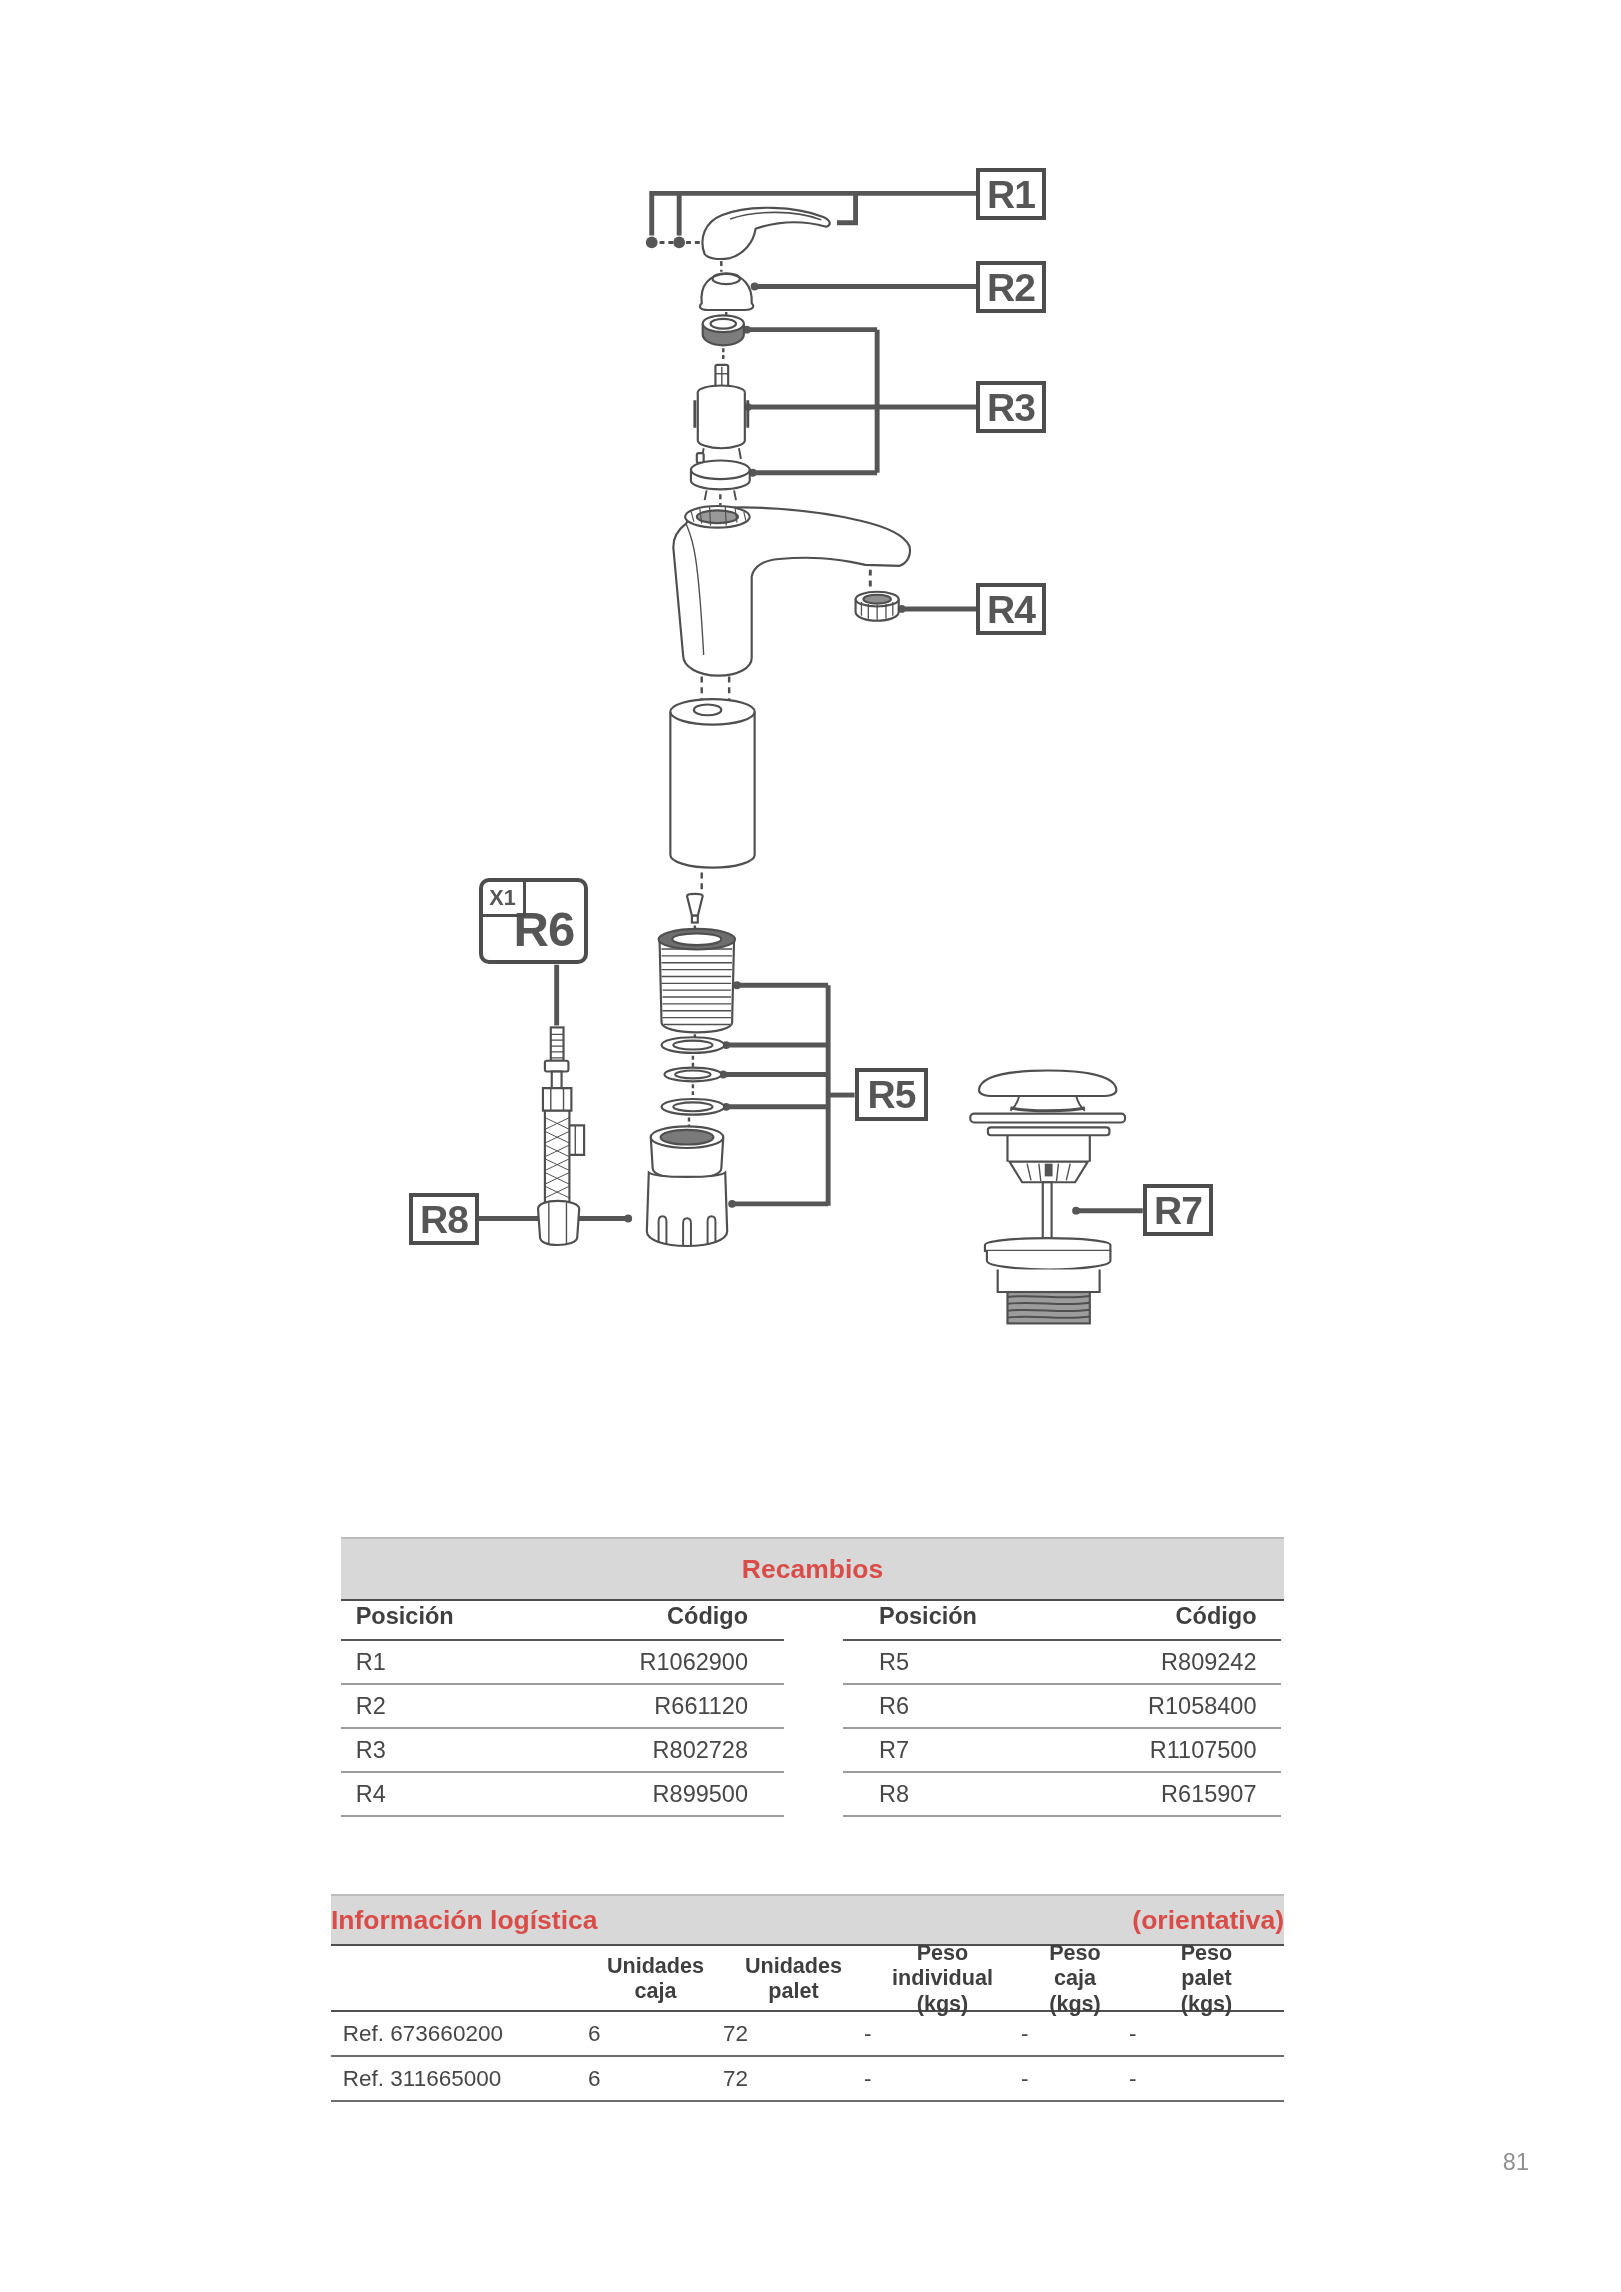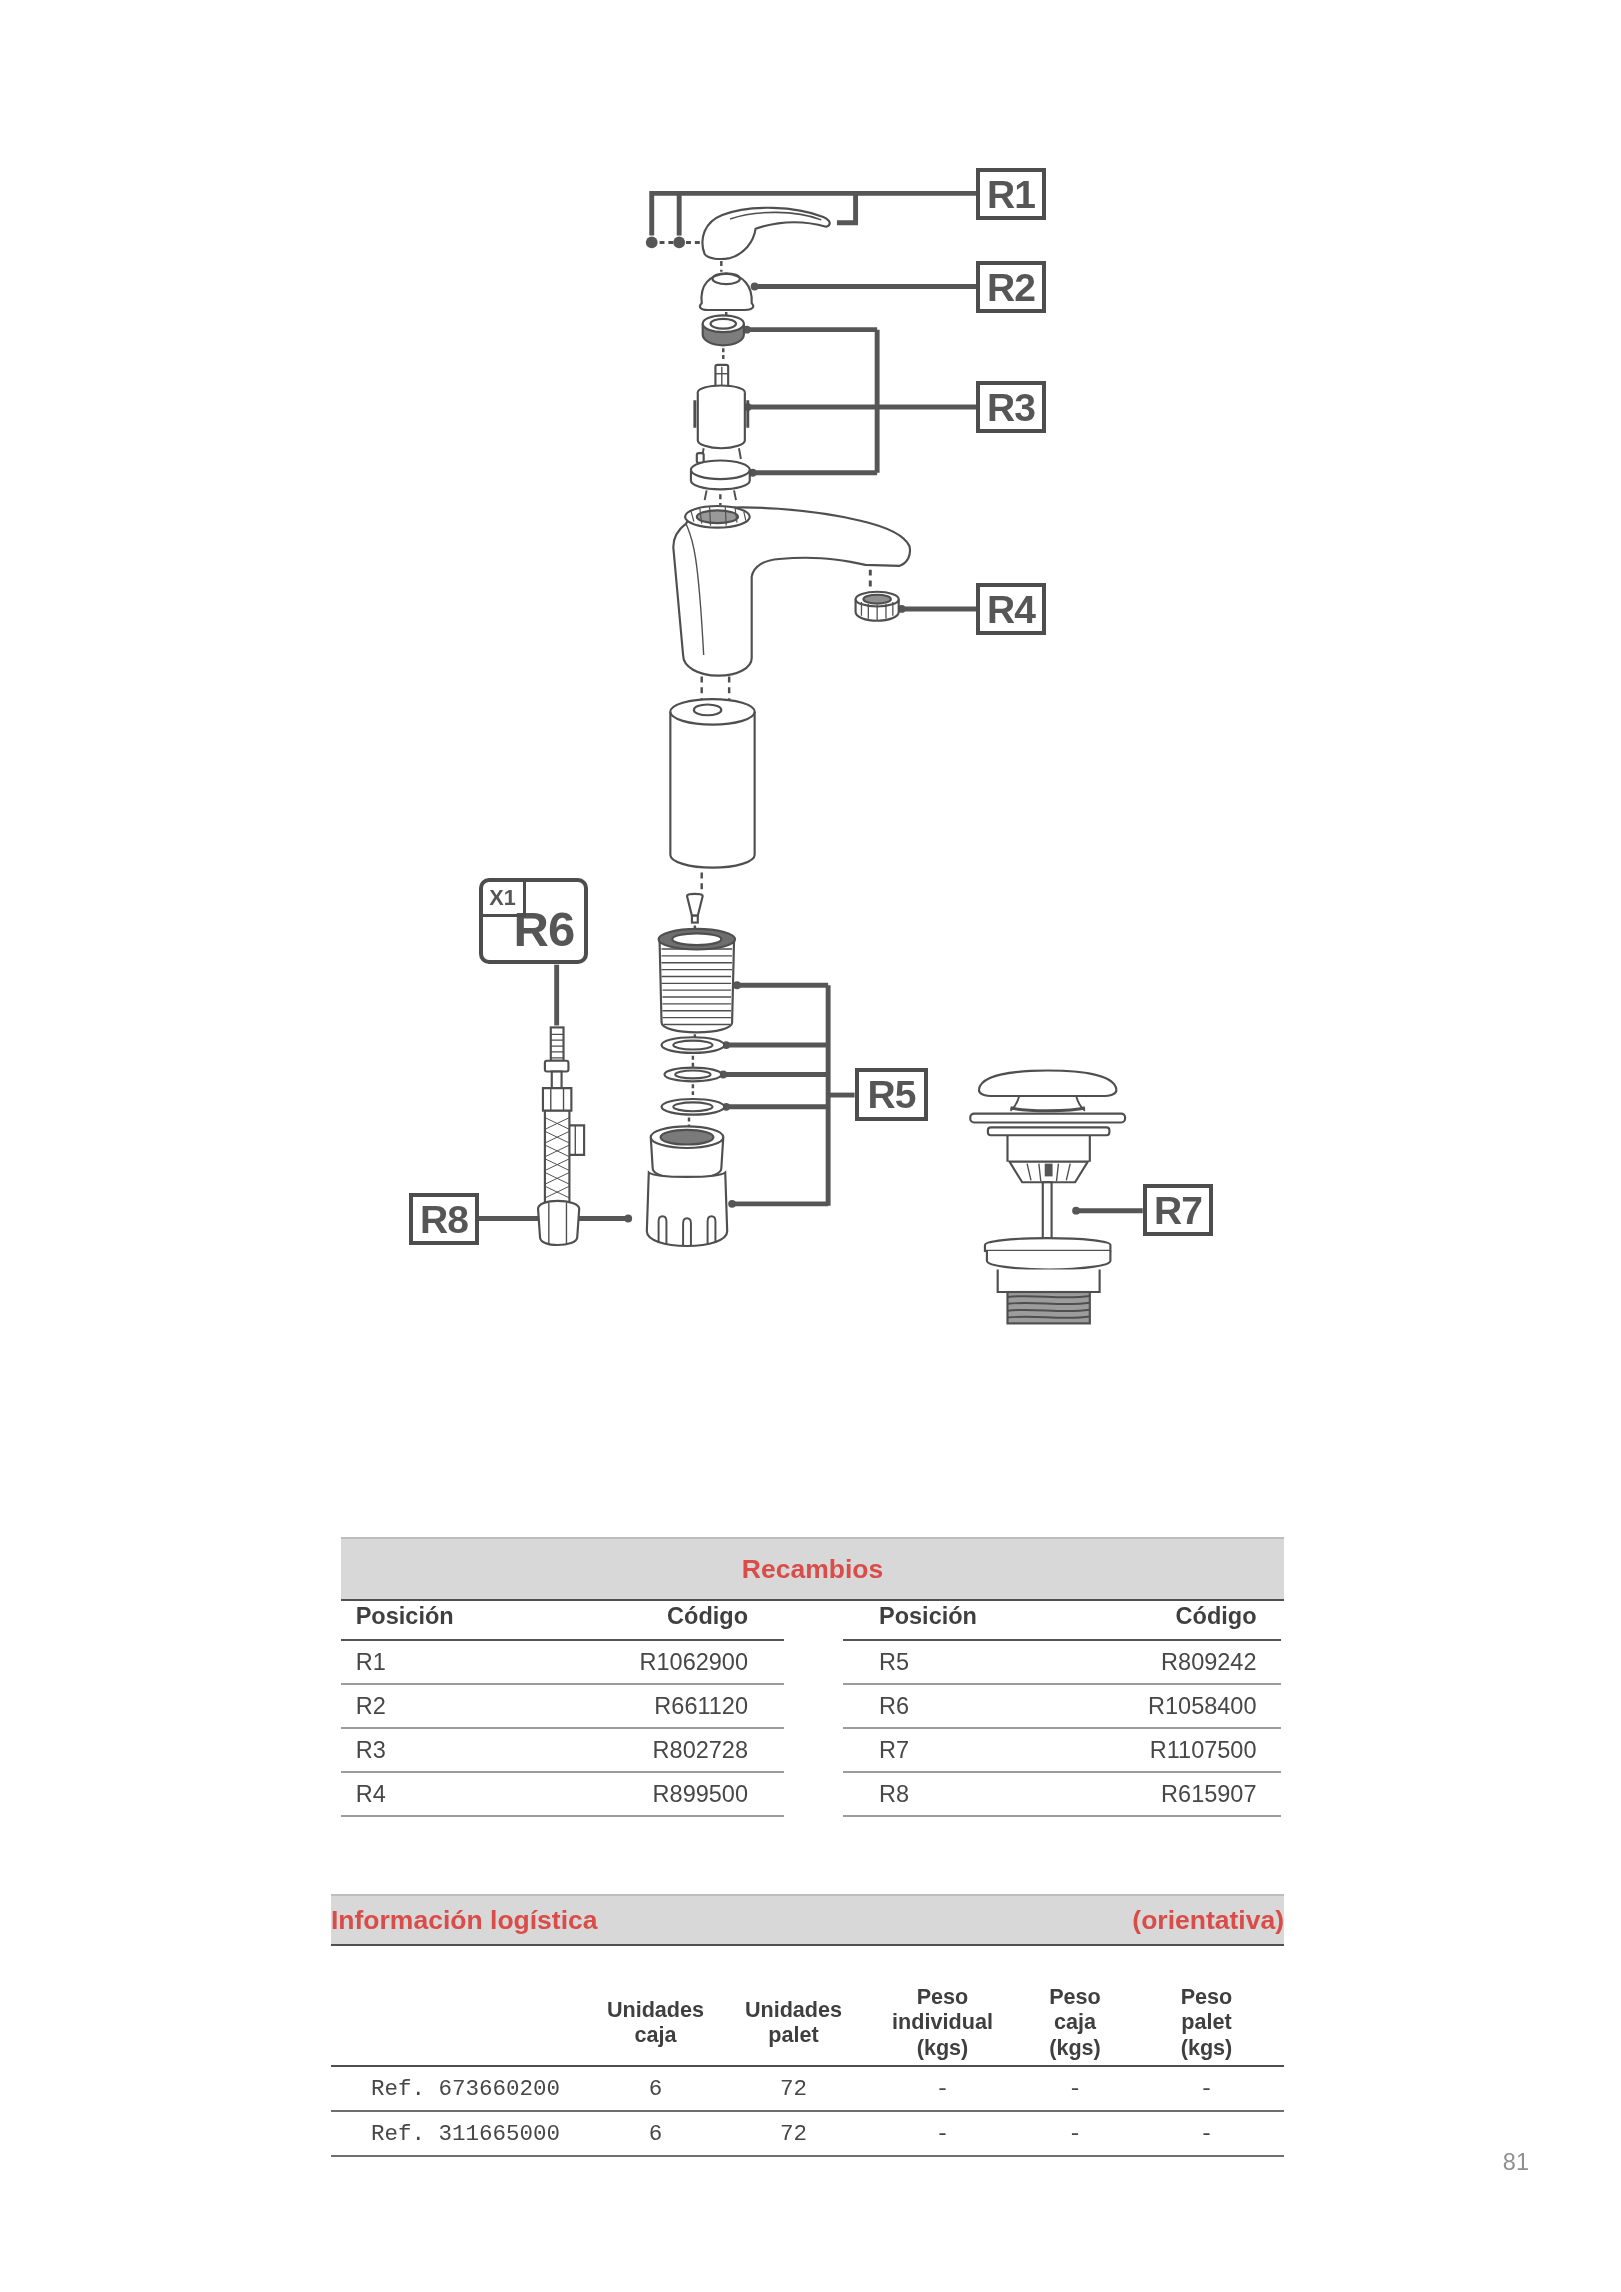--- a/index.html
+++ b/index.html
@@ -53,33 +53,32 @@
   }
   #recambios-left .sub-head,#recambios-left .sub-row{padding-left:14.7px;padding-right:36px;}
   #recambios-right .sub-head,#recambios-right .sub-row{padding-left:36px;padding-right:24.5px;}
   .sub-row{
     box-sizing:border-box;height:44px;display:flex;align-items:center;
     justify-content:space-between;border-bottom:2px solid #9c9c9c;
     font-size:23.5px;color:#474747;
   }
   #logistica-table{left:331px;top:1946px;width:953px;}
   .log-headrow{
-    box-sizing:border-box;display:flex;height:88px;align-items:center;
+    box-sizing:border-box;display:flex;height:66px;align-items:center;
     border-bottom:2.9px solid #4f4f4f;
-    margin-top:33px;
   }
   .log-headrow .cell{
     white-space:pre-line;text-align:center;font-weight:700;font-size:21.6px;
     line-height:25.5px;color:#3f3f3f;
   }
   .log-row{
     box-sizing:border-box;display:flex;height:45px;align-items:center;
     border-bottom:2px solid #6e6e6e;font-size:22.5px;color:#474747;
   }
-  .log-row .cell{text-align:center;font-family:Liberation Mono, monospace;}
+  .log-row .cell{}
   .c0{width:257px;text-align:left;padding-left:11.8px;box-sizing:border-box;}
   .c1{width:135px;}.c2{width:141px;}.c3{width:157px;}.c4{width:108px;}.c5{width:155px;}
   #page-number{
     position:absolute;left:1470px;top:2149px;width:59px;text-align:right;
     font-size:23.5px;color:#8f8f8f;
   }
 </style>
 </head>
 <body>
 

